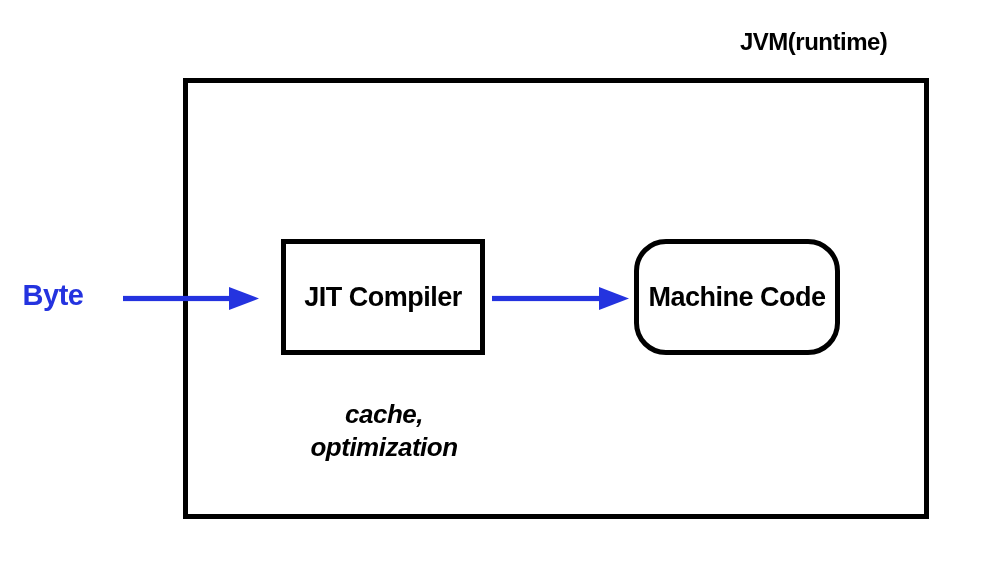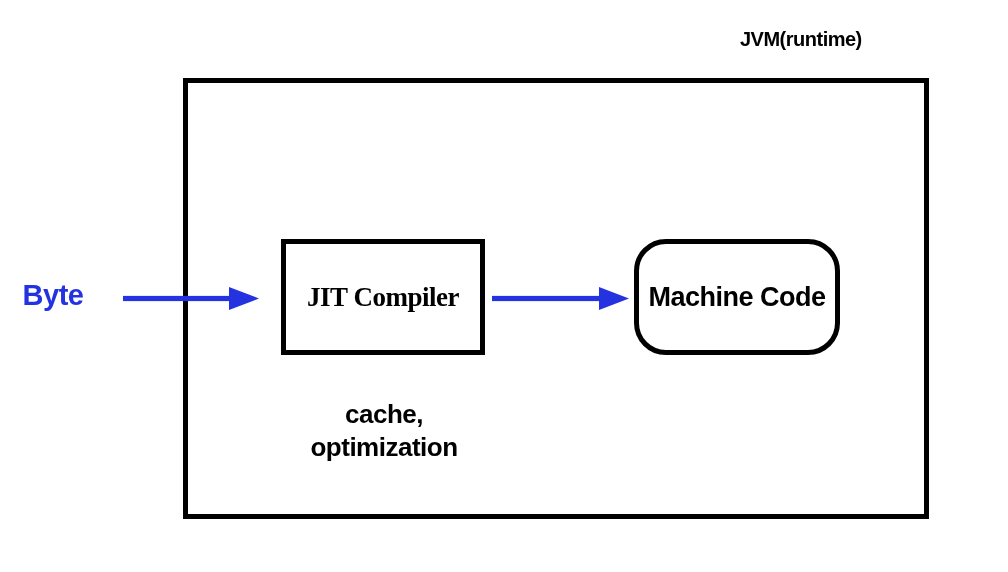--- a/index.html
+++ b/index.html
@@ -18,21 +18,21 @@
     position: relative;
     width: 1008px;
     height: 572px;
     background: var(--bg);
     overflow: hidden;
   }
   .jvm-title {
     position: absolute;
     left: 740px;
     top: 28px;
-    font-size: 20px;
+    font-size: 24px;
     letter-spacing: -0.5px;
     white-space: nowrap;
   }
   .jvm-box {
     position: absolute;
     left: 183px;
     top: 78px;
     width: 746px;
     height: 441px;
     border: 5px solid var(--outline);
@@ -56,40 +56,41 @@
     height: 116px;
     border: 5px solid var(--outline);
     background: var(--bg);
     display: flex;
     align-items: center;
     justify-content: center;
     font-size: 27px;
     letter-spacing: -0.5px;
     white-space: nowrap;
   }
-  .jit-box { left: 281px; width: 204px; font-family: Liberation Serif, serif; }
+  .jit-box { left: 281px; width: 204px; }
   .machine-box { left: 634px; width: 206px; border-radius: 32px; }
   .flow-arrow {
     position: absolute;
     top: 286px;
     height: 25px;
     color: var(--accent);
   }
   .arrow-1 { left: 123px; width: 136px; }
   .arrow-2 { left: 492px; width: 137px; }
   .flow-arrow svg { display: block; width: 100%; height: 100%; }
   .cache-note {
     position: absolute;
     left: 299px;
     top: 398px;
     width: 170px;
     text-align: center;
     font-size: 26px;
     line-height: 33px;
     letter-spacing: -0.5px;
+    font-style: italic;
   }
   .cache-note span { display: block; }
 </style>
 </head>
 <body>
 
 <div class="canvas">
 
   <div class="jvm-title">JVM(runtime)</div>
 

